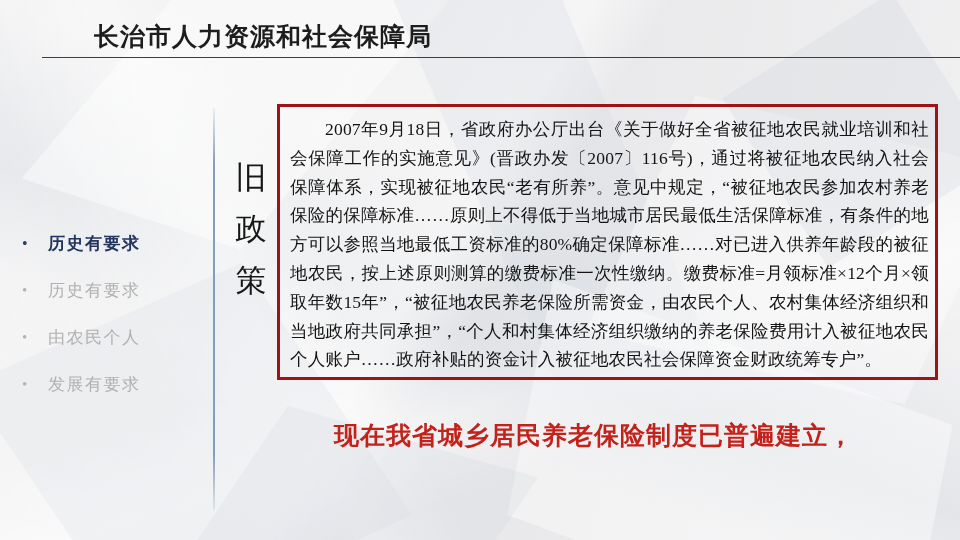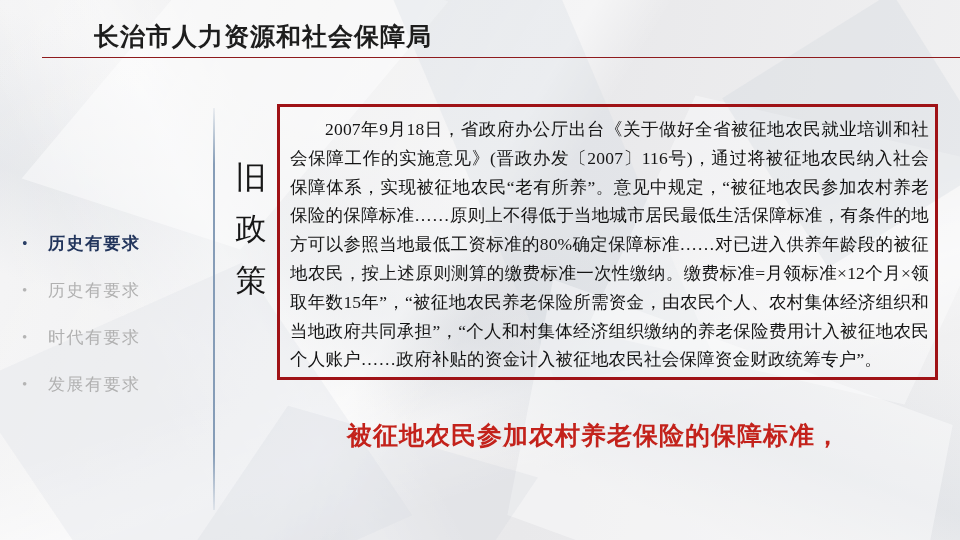--- a/index.html
+++ b/index.html
@@ -201,37 +201,37 @@
     <div class="nav-item active">
       <span class="nav-bullet">•</span>
       <span class="nav-label">历史有要求</span>
     </div>
     <div class="nav-item">
       <span class="nav-bullet">•</span>
       <span class="nav-label">历史有要求</span>
     </div>
     <div class="nav-item">
       <span class="nav-bullet">•</span>
-      <span class="nav-label">时代有要求</span>
+      <span class="nav-label">由农民个人</span>
     </div>
     <div class="nav-item">
       <span class="nav-bullet">•</span>
       <span class="nav-label">发展有要求</span>
     </div>
   </div>
 
   <div id="divider"></div>
 
   <div id="section-label">
     <span class="ch">旧</span>
     <span class="ch">政</span>
     <span class="ch">策</span>
   </div>
 
   <div id="policy-box">
     <div id="policy-text">2007年9月18日，省政府办公厅出台《关于做好全省被征地农民就业培训和社会保障工作的实施意见》(晋政办发〔2007〕116号)，通过将被征地农民纳入社会保障体系，实现被征地农民“老有所养”。意见中规定，“被征地农民参加农村养老保险的保障标准……原则上不得低于当地城市居民最低生活保障标准，有条件的地方可以参照当地最低工资标准的80%确定保障标准……对已进入供养年龄段的被征地农民，按上述原则测算的缴费标准一次性缴纳。缴费标准=月领标准×12个月×领取年数15年”，“被征地农民养老保险所需资金，由农民个人、农村集体经济组织和当地政府共同承担”，“个人和村集体经济组织缴纳的养老保险费用计入被征地农民个人账户……政府补贴的资金计入被征地农民社会保障资金财政统筹专户”。</div>
   </div>
 
   <div id="conclusion">
-    <span class="cline">被征地农民参加农村养老保险的保障标准，</span>
+    <span class="cline">现在我省城乡居民养老保险制度已普遍建立，</span>
   </div>
 
 </div>
 
 </body></html>

